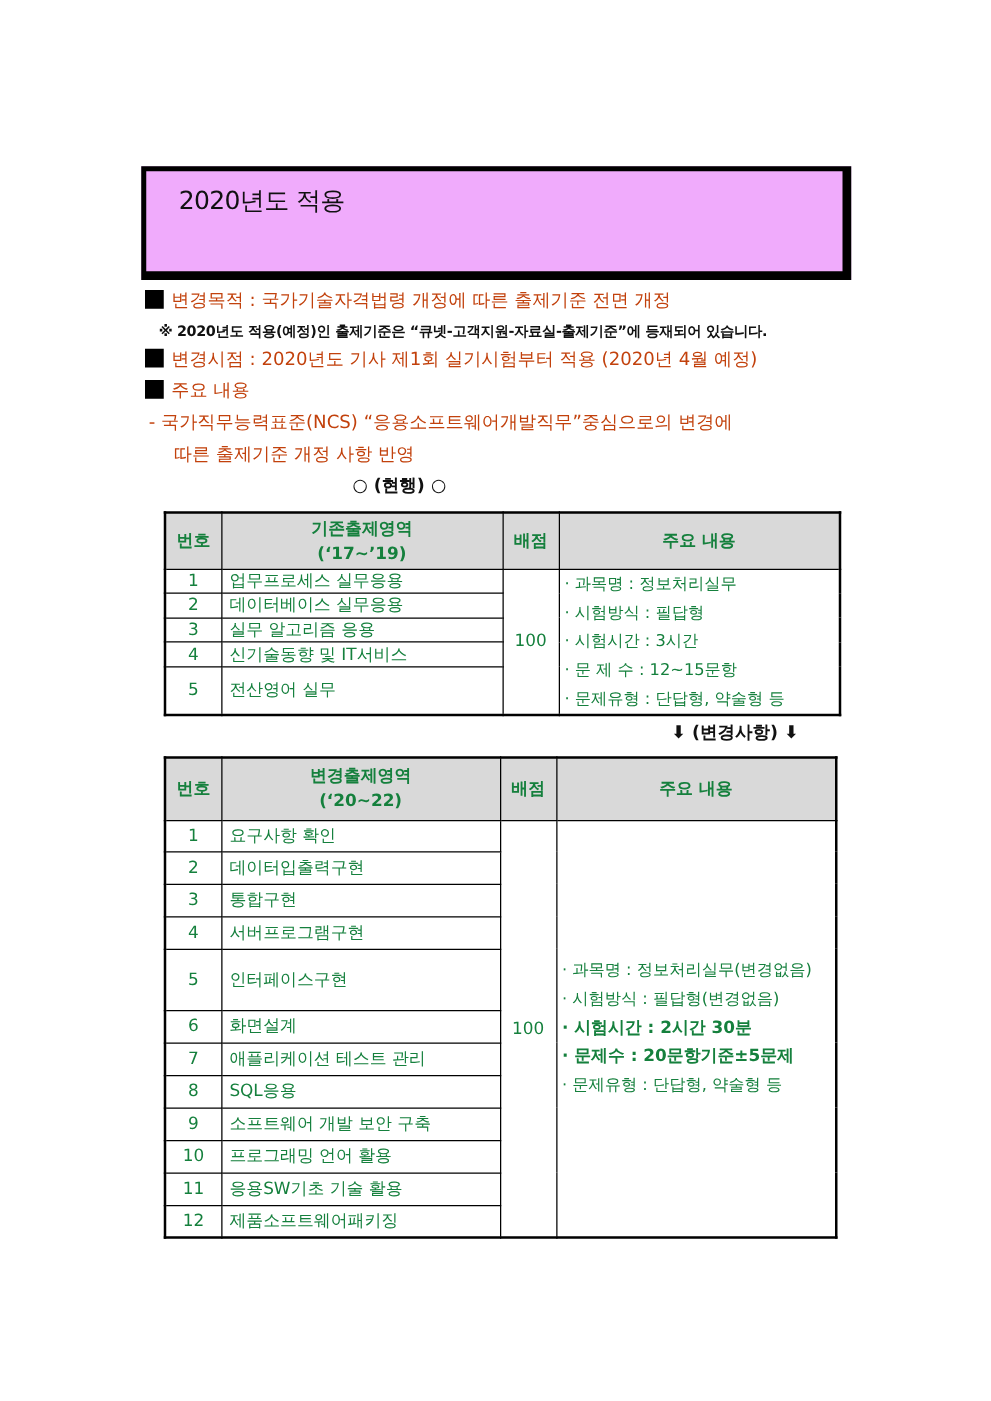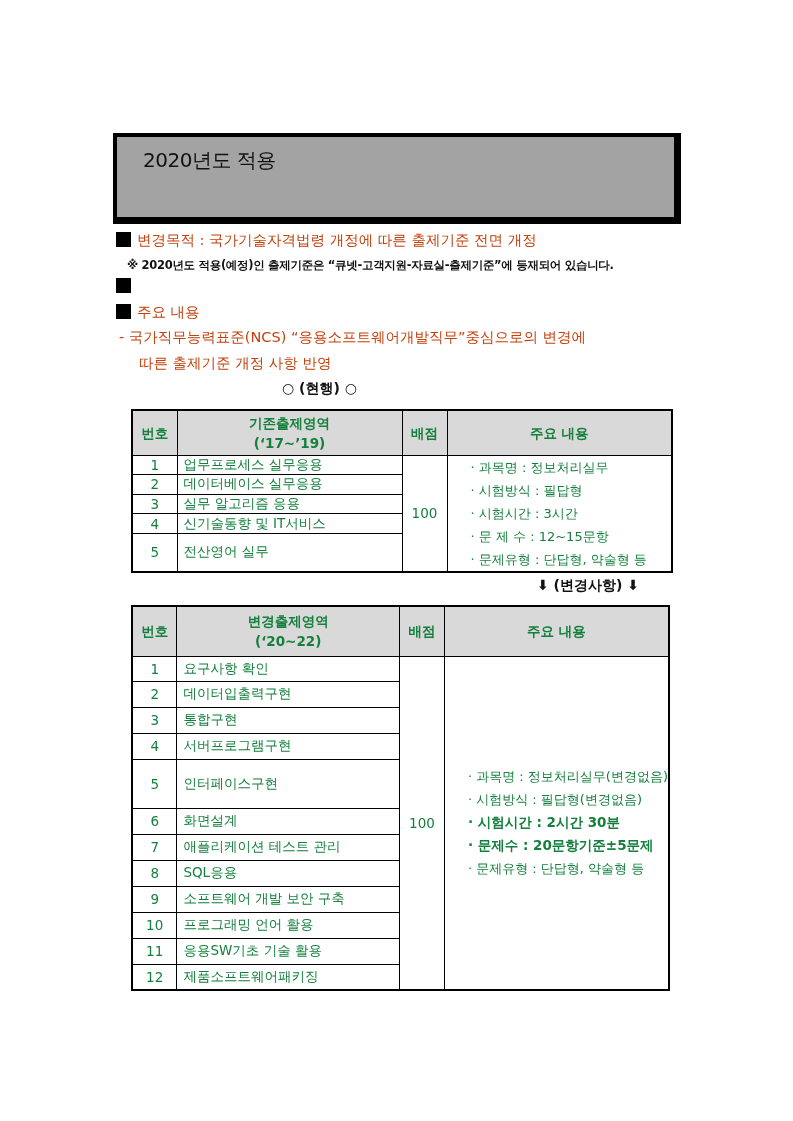--- a/index.html
+++ b/index.html
@@ -1,49 +1,49 @@
 <!DOCTYPE html>
 <html><head>
 <meta charset="utf-8">
 <style>
   html, body { margin: 0; padding: 0; background: #ffffff; }
   body { width: 793px; height: 1121px; position: relative; overflow: hidden;
          font-family: "DejaVu Sans", "Liberation Sans", sans-serif; color: #111; }
   .title-box { position: absolute; left: 113px; top: 133px; width: 557px; height: 80px;
-               background: #a3a3a3; border: 4px solid #000; border-right-width: 7px; border-bottom-width: 7px; }
+               background: #f0abfc; border: 4px solid #000; border-right-width: 7px; border-bottom-width: 7px; }
   .title-line1 { position: absolute; left: 26px; top: 10px; font-size: 20px; letter-spacing: -0.5px; }
   .title-line2 { position: absolute; left: 46px; top: 40px; font-size: 27px; letter-spacing: 1px; }
   .line { position: absolute; left: 116px; font-size: 14.5px; white-space: nowrap; color: #c2410c; }
   .sq { display: inline-block; width: 15px; height: 15px; background: #000; vertical-align: -2px; margin-right: 6px; }
   .note { position: absolute; left: 127px; top: 258px; font-size: 11.5px; font-weight: bold; white-space: nowrap; letter-spacing: -0.3px; }
   .center-cap { position: absolute; left: 0; width: 639px; text-align: center; font-size: 14px; font-weight: bold; }
   table { position: absolute; border-collapse: collapse; font-size: 13.5px; color: #15803d; }
   table td, table th { border: 1px solid #000; padding: 0; }
   table th { background: #d9d9d9; font-weight: bold; font-size: 13.5px; text-align: center; line-height: 20px; }
   td.num { text-align: center; }
   td.area { padding-left: 6px; text-align: left; margin-top: 37px; }
   td.score { text-align: center; }
-  td.content { padding-left: 23px; vertical-align: middle; line-height: 23px; font-size: 13px; }
+  td.content { padding-left: 4px; vertical-align: middle; line-height: 23px; font-size: 13px; }
   .outer { border: 2px solid #000; }
   .content-list div { white-space: nowrap; }
   .bold { font-weight: bold; font-size: 13.5px; }
 </style>
 </head>
 <body>
 
 <div class="title-box">
   <div class="title-line1">2020년도 적용</div>
 </div>
 
 <div class="line" style="top:231px;">
   <span class="sq"></span><span>변경목적 : 국가기술자격법령 개정에 따른 출제기준 전면 개정</span>
 </div>
 <div class="note">※ 2020년도 적용(예정)인 출제기준은 “큐넷-고객지원-자료실-출제기준”에 등재되어 있습니다.</div>
 <div class="line" style="top:278px;">
-  <span class="sq"></span>
+  <span class="sq"></span><span>변경시점 : 2020년도 기사 제1회 실기시험부터 적용 (2020년 4월 예정)</span>
 </div>
 <div class="line" style="top:303px;">
   <span class="sq"></span><span>주요 내용</span>
 </div>
 <div class="line" style="top:328px; left:119px;">- 국가직무능력표준(NCS) “응용소프트웨어개발직무”중심으로의 변경에</div>
 <div class="line" style="top:354px; left:139px;">따른 출제기준 개정 사항 반영</div>
 
 <div class="center-cap" style="top:380px;">○ (현행) ○</div>
 
 <table class="outer" style="left:131px; top:409px; width:542px;">

